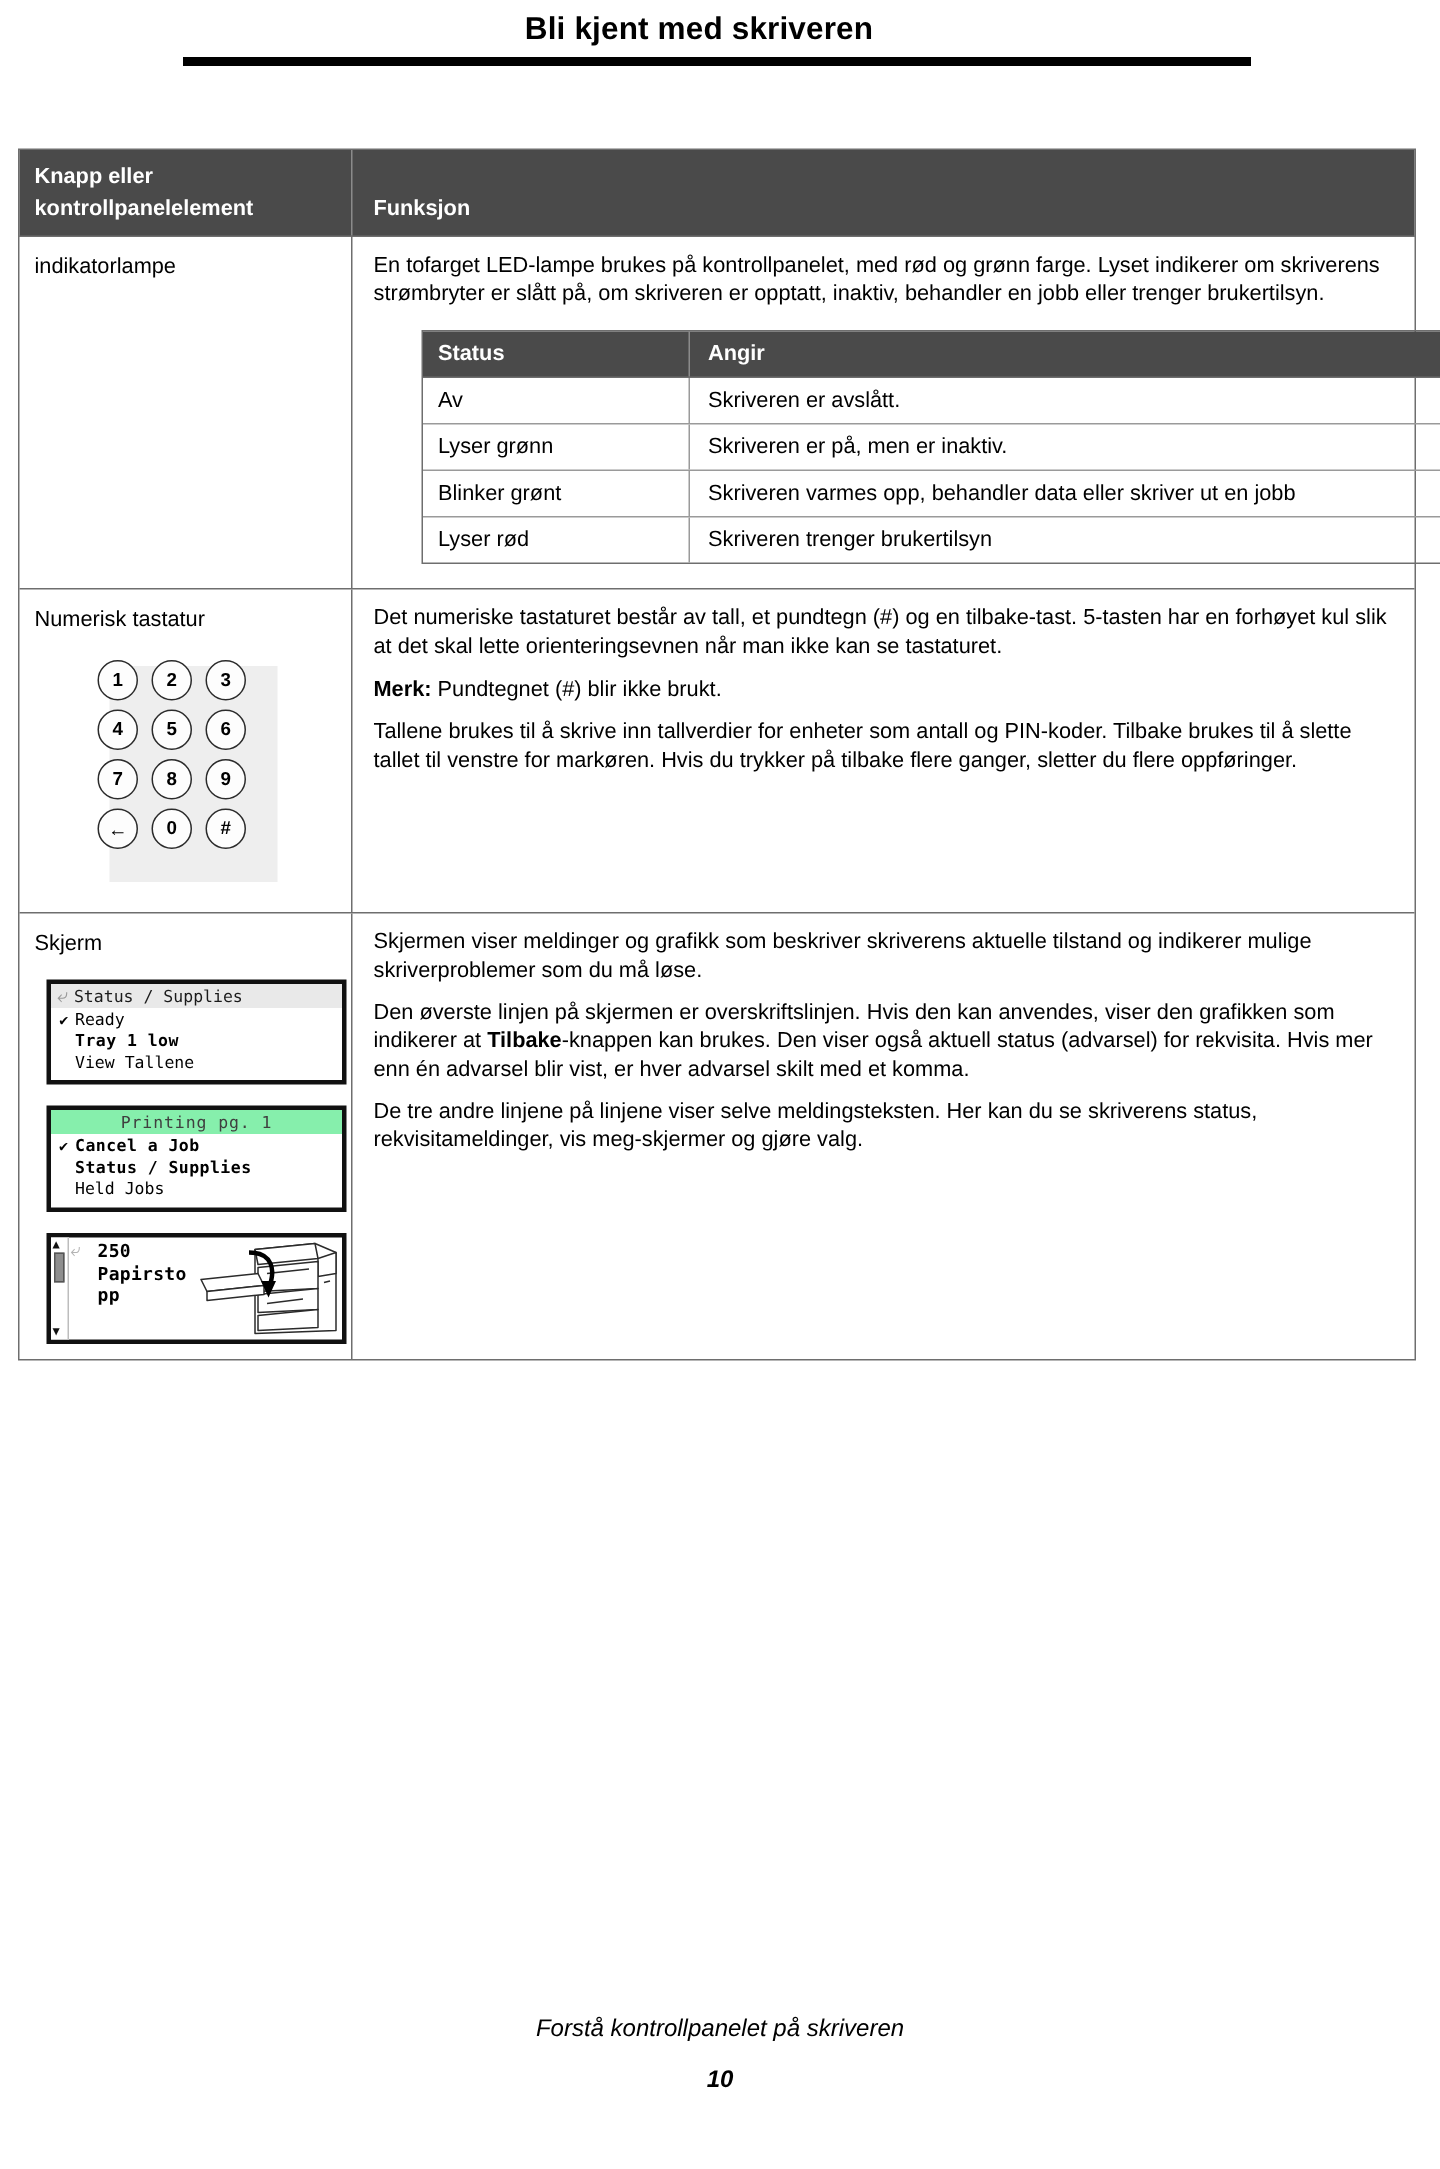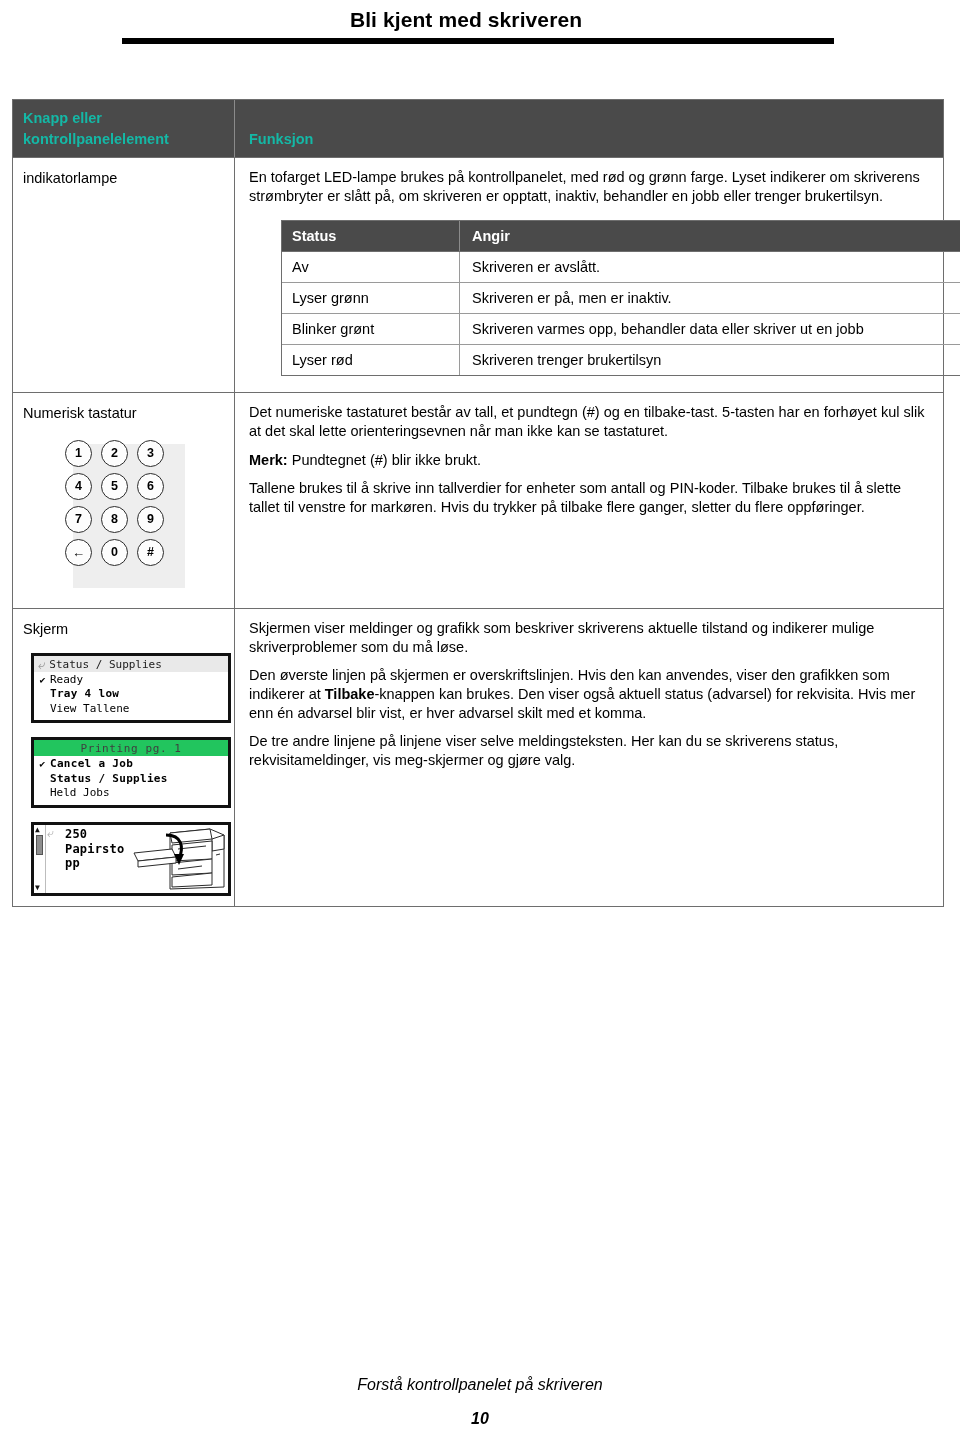--- a/index.html
+++ b/index.html
@@ -63,21 +63,21 @@
   }
   .col-right {
     flex: 1 1 auto;
     box-sizing: border-box;
     padding: 10px 14px 12px 14px;
   }
 
   
   .row.header {
     background: #4a4a4a;
-    color: #14b8a6;
+    color: #ffffff;
     border-bottom: 1px solid #6e6e6e;
   }
   .row.header .col-left,
   .row.header .col-right {
     border-right-color: #8b8b8b;
     padding-top: 8px;
     padding-bottom: 7px;
     font-weight: bold;
     font-size: 14.5px;
     line-height: 1.45;
@@ -197,21 +197,21 @@
     background: #e9e9e9;
     display: flex;
     align-items: center;
     gap: 4px;
     padding: 2px 4px 1px 4px;
     font-size: 11px;
     color: #1b1b1b;
   }
   .lcd-head.center {
     justify-content: center;
-    background: #22c55e;
+    background: #86efac;
     color: #3f3f3f;
     letter-spacing: 0.6px;
   }
   .back-glyph {
     color: #9a9a9a;
     font-size: 13px;
     line-height: 1;
     transform: scaleX(-1);
     display: inline-block;
   }
@@ -294,21 +294,21 @@
     right: 0;
     top: 0;
     width: 96px;
     height: 68px;
   }
 
   
   .footer {
     position: absolute;
     left: 0;
-    top: 1376px;
+    top: 1344px;
     width: 960px;
     text-align: center;
     font-style: italic;
     font-size: 16px;
   }
   .footer .pageno {
     display: block;
     font-weight: bold;
     font-style: italic;
     font-size: 16px;
@@ -398,21 +398,21 @@
           <span class="back-glyph">⤷</span>
           <span>Status / Supplies</span>
         </div>
         <div class="lcd-body">
           <div class="lcd-line plain">
             <span class="lcd-check">✔</span>
             <span>Ready</span>
           </div>
           <div class="lcd-line bold">
             <span class="lcd-check"></span>
-            <span>Tray 4 low</span>
+            <span>Tray 1 low</span>
           </div>
           <div class="lcd-line plain">
             <span class="lcd-check"></span>
             <span>View Tallene</span>
           </div>
         </div>
       </div>
 
       <div class="lcd">
         <div class="lcd-head center">

